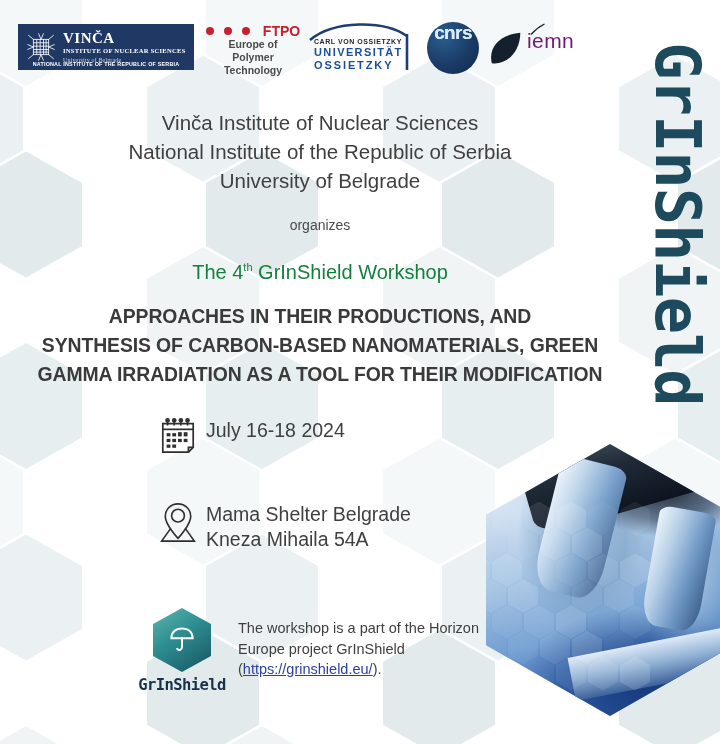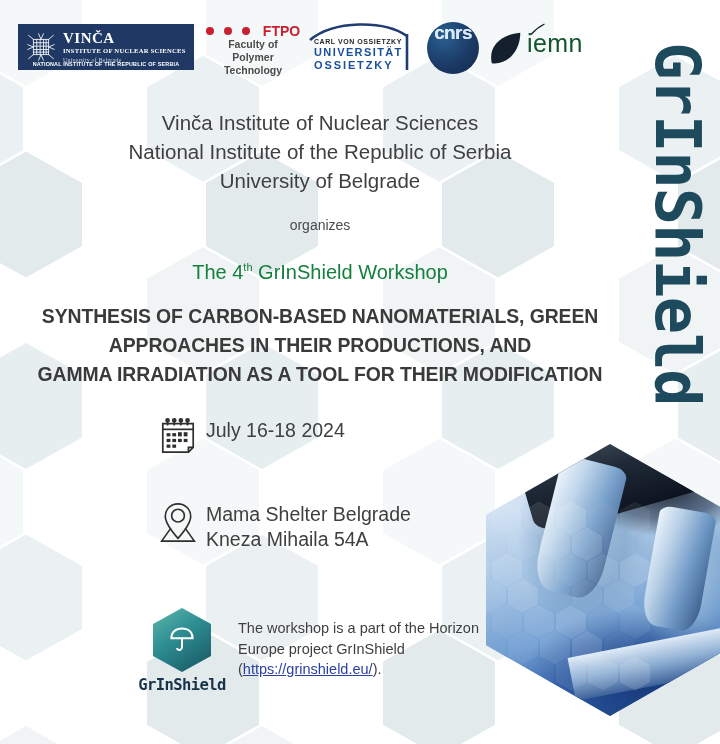--- a/index.html
+++ b/index.html
@@ -42,21 +42,21 @@
   .old-l3{font-size:11px;font-weight:700;color:#1a4f9c;letter-spacing:1.9px;}
 
   .cnrs-logo{position:absolute;left:427px;top:22px;width:52px;height:52px;border-radius:50%;
              background:radial-gradient(circle at 32% 28%,#2a5f91 0%,#1b3b66 55%,#12294a 100%);
              display:flex;justify-content:center;}
   .cnrs-word{font-size:19px;font-weight:700;letter-spacing:-.6px;
              background:linear-gradient(90deg,#e9f2fa 0%,#bcd7ef 55%,#8fb9dd 100%);
              -webkit-background-clip:text;background-clip:text;color:#dbeaf7;}
 
   .iemn-logo{position:absolute;left:488px;top:26px;width:96px;height:44px;}
-  .iemn-word{position:absolute;left:39px;top:3px;font-size:25px;color:#14532d;letter-spacing:.4px;}
+  .iemn-word{position:absolute;left:39px;top:3px;font-size:21px;color:#701a75;letter-spacing:.4px;}
 
   
   #vbanner{position:absolute;right:4px;top:14px;width:78px;height:420px;z-index:6;}
   #vbanner .vtxt{position:absolute;left:50%;top:50%;
       transform:translate(-50%,-50%) rotate(90deg);white-space:nowrap;
       font-family:"DejaVu Sans Mono","Liberation Mono",monospace;
       font-size:62px;font-weight:700;letter-spacing:-1px;color:#1d4a5c;line-height:1;}
 
   
   #microhex{position:absolute;left:486px;top:444px;width:248px;height:272px;z-index:4;
@@ -170,21 +170,21 @@
       <div class="vinca-bottom">NATIONAL INSTITUTE OF THE REPUBLIC OF SERBIA</div>
     </div>
 
     <div class="ftpo-logo">
       <div class="ftpo-top">
         <span class="ftpo-dot"></span>
         <span class="ftpo-dot"></span>
         <span class="ftpo-dot"></span>
         <span class="ftpo-word">FTPO</span>
       </div>
-      <div class="ftpo-sub">Faculty of</div>
+      <div class="ftpo-sub">Europe of</div>
       <div class="ftpo-sub">Polymer</div>
       <div class="ftpo-sub">Technology</div>
     </div>
 
     <div class="old-logo">
       <svg viewBox="0 0 104 50" width="104" height="50">
         <path d="M2 18 C 26 -2, 76 -2, 99 14" stroke="#1f3c73" stroke-width="2.6" fill="none"></path>
         <path d="M99 12 L99 48" stroke="#1f3c73" stroke-width="2.6" fill="none"></path>
       </svg>
       <div class="old-txt">
@@ -268,22 +268,22 @@
     <div class="org-block">
       <div class="org-line">Vinča Institute of Nuclear Sciences</div>
       <div class="org-line">National Institute of the Republic of Serbia</div>
       <div class="org-line">University of Belgrade</div>
     </div>
     <div class="organizes">organizes</div>
 
     <div class="wsline"><span>The 4</span><sup>th</sup><span> GrInShield Workshop</span></div>
 
     <div class="title">
+      <div>APPROACHES IN THEIR PRODUCTIONS, AND</div>
       <div>SYNTHESIS OF CARBON-BASED NANOMATERIALS, GREEN</div>
-      <div>APPROACHES IN THEIR PRODUCTIONS, AND</div>
       <div>GAMMA IRRADIATION AS A TOOL FOR THEIR MODIFICATION</div>
     </div>
   </div>
 
   <div id="info">
     <div class="irow">
       <span class="ico">
         <svg viewBox="0 0 40 42" width="38" height="40">
           <g stroke="#2f2f2f" stroke-width="1.8" fill="none">
             <path d="M4 8 H36 V33 L31 38 H4 Z"></path>

